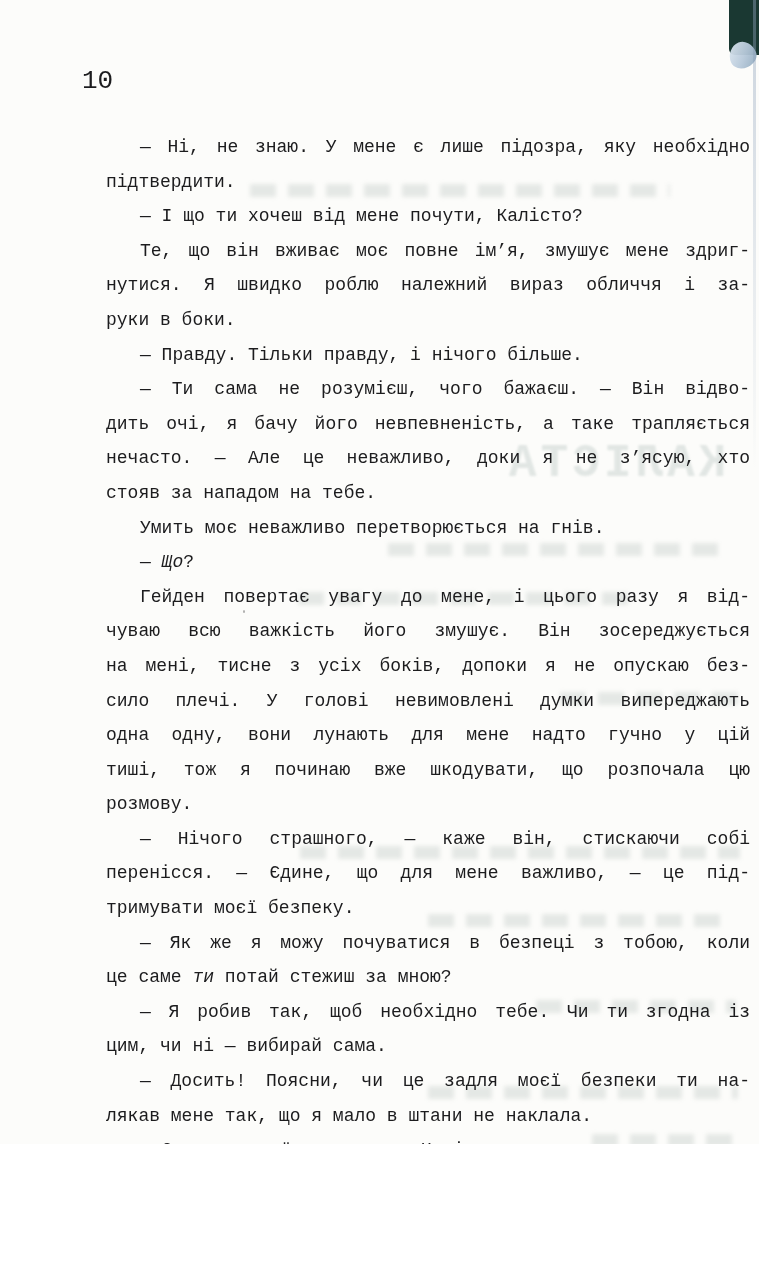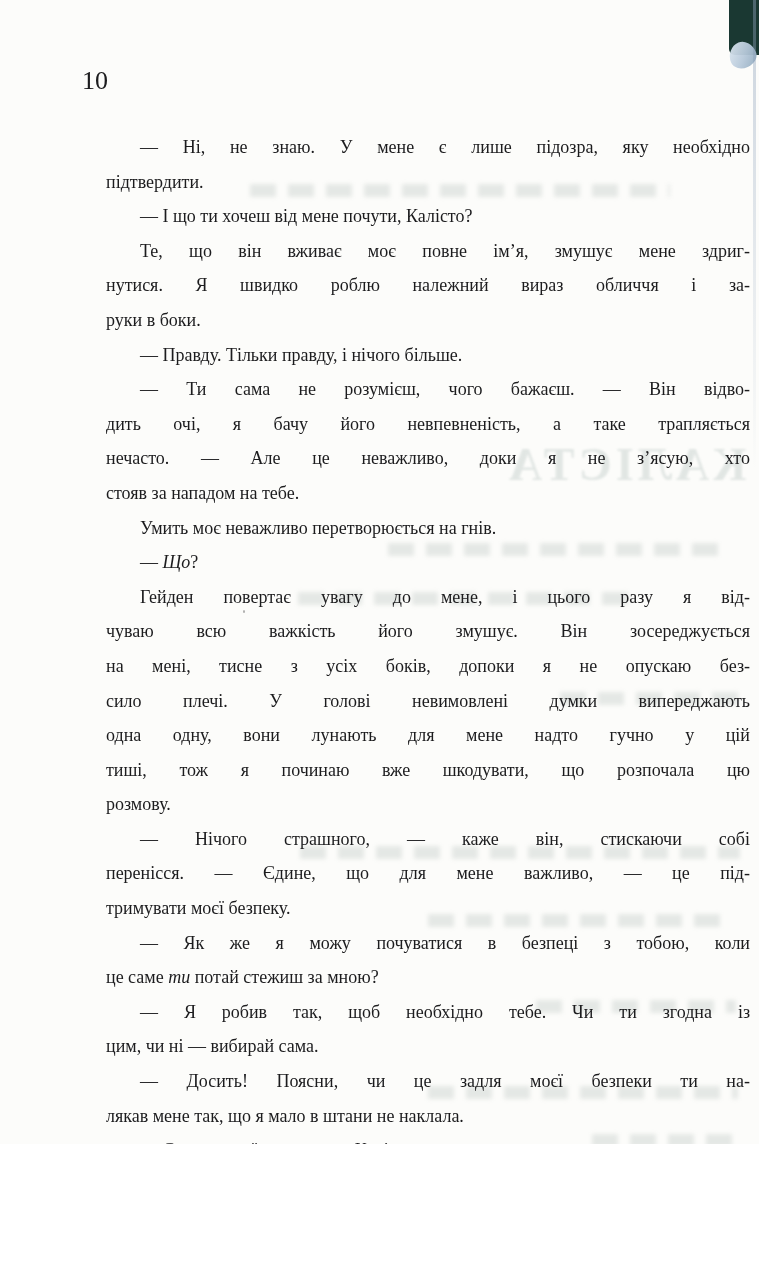--- a/index.html
+++ b/index.html
@@ -1,21 +1,21 @@
 <!DOCTYPE html>
 <html style="--paper: #fcfcfa; --ink: #1c1c1e; --corner_teal: #1a3832; --curl_blue: #b7c9da; --ghost_gray: #ccd5d2;"><head>
 <meta charset="utf-8">
 <style>
   html,body{margin:0;padding:0;background:#ffffff;}
   .page{
     position:relative;
     width:759px;height:1144px;
     background:var(--paper,#fcfcfa);
     overflow:hidden;
-    font-family:Liberation Serif, serif;
+    font-family:Liberation Mono, monospace;
     color:var(--ink,#1c1c1e);
   }
   .page-number{
     position:absolute;left:82px;top:66px;
     font-size:26px;line-height:30px;
   }
   .text-block{
     position:absolute;left:106px;top:130px;width:644px;
     font-size:18px;line-height:34.6px;
   }

